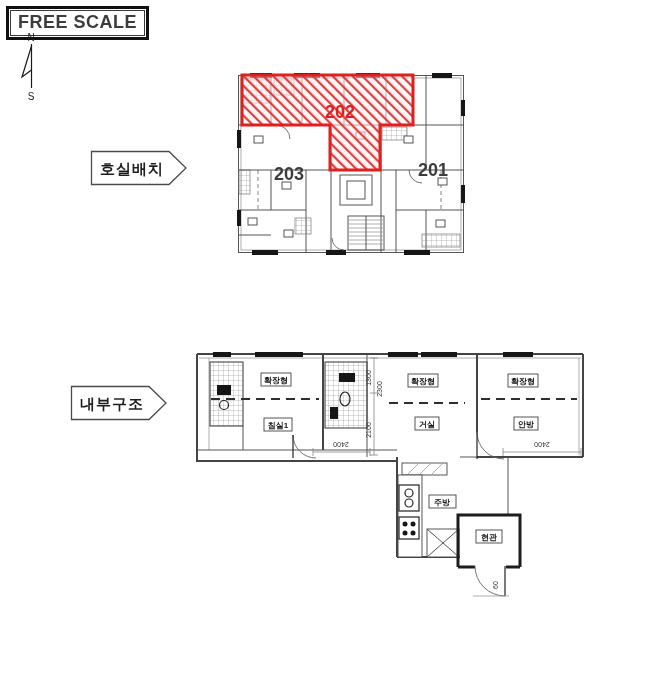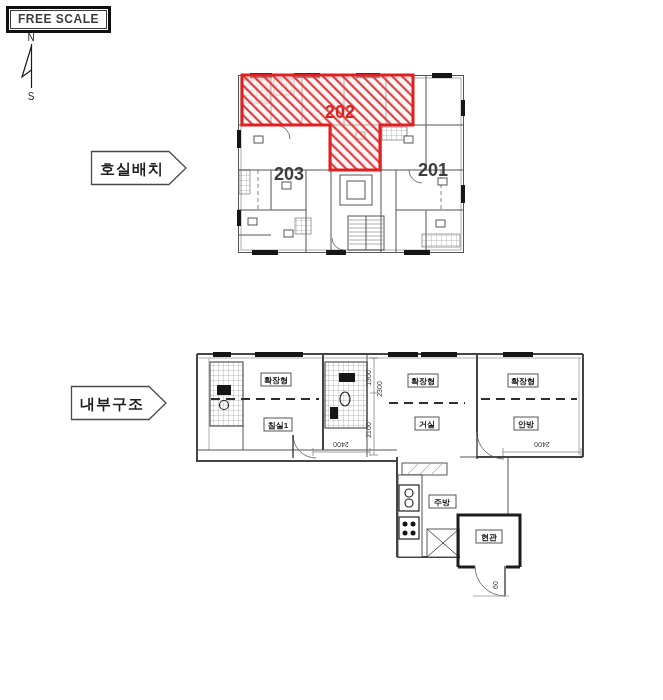--- a/index.html
+++ b/index.html
@@ -7,21 +7,21 @@
     width:663px;height:700px;position:relative;background:#fff;
     font-family:"Liberation Sans",sans-serif;color:#222;overflow:hidden;
   }
   .abs{position:absolute;}
   
   .scale-outer{
     left:6px;top:6px;border:3px solid #101010;background:#fff;display:inline-block;padding:1px;
   }
   .scale-inner{
     border:1px solid #3a3a3a;padding:1px 7px 2px 7px;
-    font-size:12px;font-weight:bold;color:#3c3c3c;letter-spacing:0.5px;white-space:nowrap;
+    font-size:18px;font-weight:bold;color:#3c3c3c;letter-spacing:0.5px;white-space:nowrap;
   }
   svg text{font-family:"Liberation Sans",sans-serif;}
   .sec-label-text{font-size:15px;fill:#1e1e1e;font-weight:bold;letter-spacing:1px;}
   .unit-num{font-size:18px;font-weight:bold;fill:#3c3c3c;}
   .unit-num-red{font-size:18px;font-weight:bold;fill:#e01f1f;}
   .room-box{fill:#ffffff;stroke:#444;stroke-width:0.9;}
   .room-txt{font-size:8px;fill:#111;font-weight:bold;}
   .dim-txt{font-size:7px;fill:#333;}
   .wall{stroke:#555;stroke-width:1;fill:none;}
   .wall2{stroke:#444;stroke-width:2;fill:none;}

